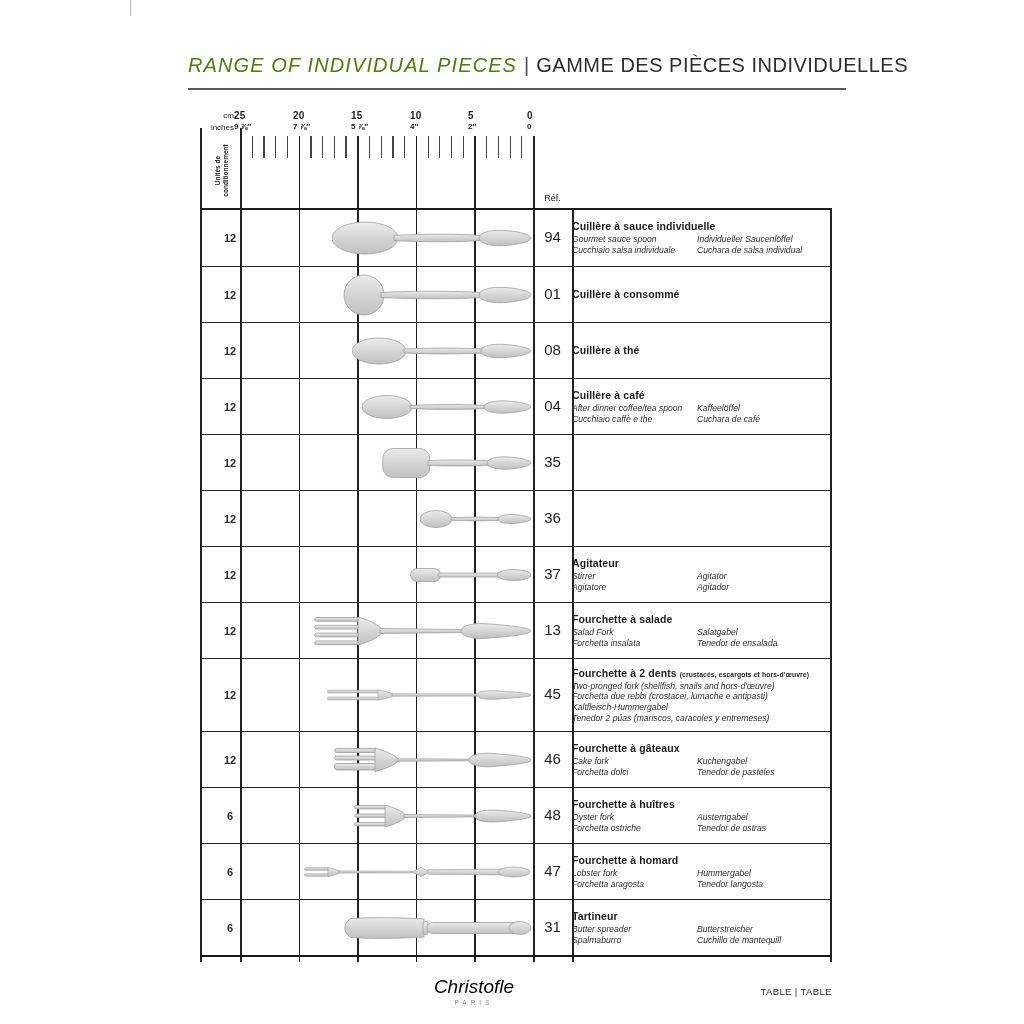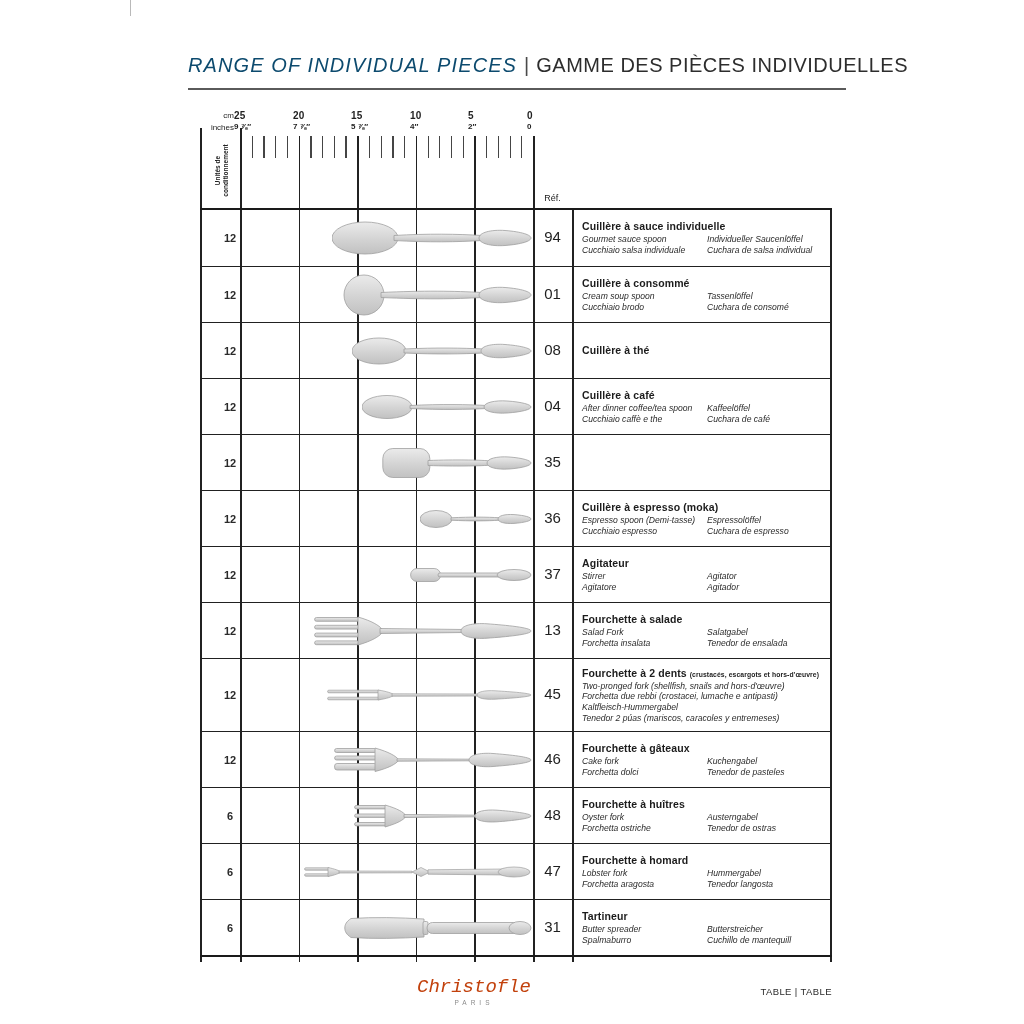--- a/index.html
+++ b/index.html
@@ -1,20 +1,20 @@
 <!DOCTYPE html>
 <html><head>
 <meta charset="utf-8">
 <style>
   *{margin:0;padding:0;box-sizing:border-box}
   html,body{width:1024px;height:1024px;background:#ffffff;font-family:"Liberation Sans",sans-serif;color:#1c1c1c;position:relative;overflow:hidden}
   .crop-mark{position:absolute;left:130px;top:0;width:1px;height:16px;background:#b9b9b9}
   
   .title-wrap{position:absolute;left:188px;top:54px;width:658px;text-align:center;white-space:nowrap}
-  .title-en{font-style:italic;font-size:20px;letter-spacing:1.1px;color:#0c4a6e}
+  .title-en{font-style:italic;font-size:20px;letter-spacing:1.1px;color:#4d7c0f}
   .title-sep{font-size:20px;color:#4a4a4a;margin:0 7px;font-weight:400}
   .title-fr{font-size:20px;letter-spacing:0.5px;color:#2d2d2d}
   .title-rule{position:absolute;left:188px;top:88px;width:658px;height:2px;background:#5a5a5a}
   
   .table{position:absolute;left:200px;top:110px;width:632px;height:852px}
   .vline{position:absolute;width:1.5px;background:#212121}
   .minor-tick{position:absolute;width:1.2px;height:22px;top:26px;background:#454545}
   .cm-label{position:absolute;top:0;width:40px;font-size:10px;font-weight:700;letter-spacing:0.3px;color:#222}
   .in-label{position:absolute;top:11.5px;width:44px;font-size:8px;font-weight:600;color:#222}
   .unit-cm,.unit-in{position:absolute;left:2px;width:32px;text-align:right;font-size:8px;font-weight:400;color:#222}
@@ -23,30 +23,30 @@
   .vertical-header>div{transform:rotate(-90deg);font-size:6.5px;line-height:7.5px;text-align:center;white-space:nowrap;color:#222;font-weight:600}
   .ref-label{position:absolute;left:333px;width:39px;top:83px;text-align:center;font-size:9px;color:#222}
   
   .tbody{position:absolute;left:0;top:98px;width:632px;border-top:2.5px solid #1a1a1a;border-bottom:2.5px solid #1a1a1a}
   .row{position:relative;height:56px}
   .row+.row{border-top:1.6px solid #212121}
   .row.tall{height:73px}
   .qty{position:absolute;left:0;top:0;bottom:0;width:60px;display:flex;align-items:center;justify-content:center;font-size:11px;font-weight:700;color:#2a2a2a}
   .art{position:absolute;right:300px;top:50%;transform:translateY(-50%);display:block}
   .refn{position:absolute;left:333px;width:39px;top:0;bottom:3px;display:flex;align-items:center;justify-content:center;font-size:15px;color:#1f1f1f}
-  .desc{position:absolute;left:372px;right:2px;top:0;bottom:0;display:flex;flex-direction:column;justify-content:center;padding-left:10px}
+  .desc{position:absolute;left:372px;right:2px;top:0;bottom:0;display:flex;flex-direction:column;justify-content:center;}
   .fr{font-size:10.5px;font-weight:700;letter-spacing:0.1px;margin-bottom:2px;white-space:nowrap}
   .fr .note{font-size:6.8px;font-weight:700}
   .langs{display:grid;grid-template-columns:125px 1fr;grid-template-rows:auto auto;grid-auto-flow:column;font-size:8.6px;font-style:italic;line-height:10.6px;color:#2b2b2b}
   .langs span{white-space:nowrap}
   .langs.stacked{display:block}
   .langs.stacked div{white-space:nowrap}
   
   .footer-brand{position:absolute;left:402px;top:976px;width:144px;text-align:center}
-  .brand-name{font-family:Liberation Mono, monospace;font-style:italic;font-size:19px;color:#c2410c}
+  .brand-name{font-family:Liberation Sans, sans-serif;font-style:italic;font-size:19px;color:#000000}
   .brand-city{font-size:6.5px;letter-spacing:4px;color:#8b8b8b;margin-top:1px}
   .footer-right{position:absolute;right:192px;top:986px;font-size:9.5px;font-weight:400;letter-spacing:0.4px;color:#2a2a2a}
 </style>
 </head>
 <body>
 
 <div class="crop-mark"></div>
 
 <div class="title-wrap">
   <span class="title-en">RANGE OF INDIVIDUAL PIECES</span><span class="title-sep">|</span><span class="title-fr">GAMME DES PIÈCES INDIVIDUELLES</span>
@@ -154,26 +154,20 @@
           </defs>
         <g fill="url(#g2)" stroke="#9f9f9f" stroke-width="0.8">
           <circle cx="30" cy="21" r="20"></circle>
           <path d="M47,18.5 C90,16.5 120,17 148,18.5 L148,23.5 C120,25 90,25.5 47,23.5 Z"></path>
           <path d="M145,21 C145,15.5 157,12.5 171,13.5 C188,14.8 197,18 197,21 C197,24 188,27.2 171,28.5 C157,29.5 145,26.5 145,21 Z"></path>
         </g>
       </svg>
       <div class="refn">01</div>
       <div class="desc">
         <div class="fr">Cuillère à consommé</div>
-        <div class="langs">
-          <span>Cream soup spoon</span>
-          <span>Cucchiaio brodo</span>
-          <span>Tassenlöffel</span>
-          <span>Cuchara de consomé</span>
-        </div>
       </div>
     </div>
 
     <div class="row">
       <div class="qty">12</div>
       <svg class="art" width="180" height="36" viewBox="0 0 180 36">
         <defs>
             <linearGradient id="g3" x1="0" y1="0" x2="0" y2="1">
               <stop offset="0" stop-color="#ebebeb"></stop>
               <stop offset=".55" stop-color="#d3d3d3"></stop>
@@ -249,29 +243,20 @@
               <stop offset="1" stop-color="#c1c1c1"></stop>
             </linearGradient>
           </defs>
         <g fill="url(#g6)" stroke="#9f9f9f" stroke-width="0.8">
           <ellipse cx="16" cy="12" rx="16" ry="8.5"></ellipse>
           <path d="M31,10.8 C52,9.8 66,10 80,10.8 L80,13.2 C66,14 52,14.2 31,13.2 Z"></path>
           <path d="M78,12 C78,8.8 85,7 94,7.6 C105,8.4 111,10.3 111,12 C111,13.7 105,15.6 94,16.4 C85,17 78,15.2 78,12 Z"></path>
         </g>
       </svg>
       <div class="refn">36</div>
-      <div class="desc">
-        <div class="fr">Cuillère à espresso (moka)</div>
-        <div class="langs">
-          <span>Espresso spoon (Demi-tasse)</span>
-          <span>Cucchiaio espresso</span>
-          <span>Espressolöffel</span>
-          <span>Cuchara de espresso</span>
-        </div>
-      </div>
     </div>
 
     <div class="row">
       <div class="qty">12</div>
       <svg class="art" width="122" height="20" viewBox="0 0 122 20">
         <defs>
             <linearGradient id="g7" x1="0" y1="0" x2="0" y2="1">
               <stop offset="0" stop-color="#ebebeb"></stop>
               <stop offset=".55" stop-color="#d3d3d3"></stop>
               <stop offset="1" stop-color="#c1c1c1"></stop>

